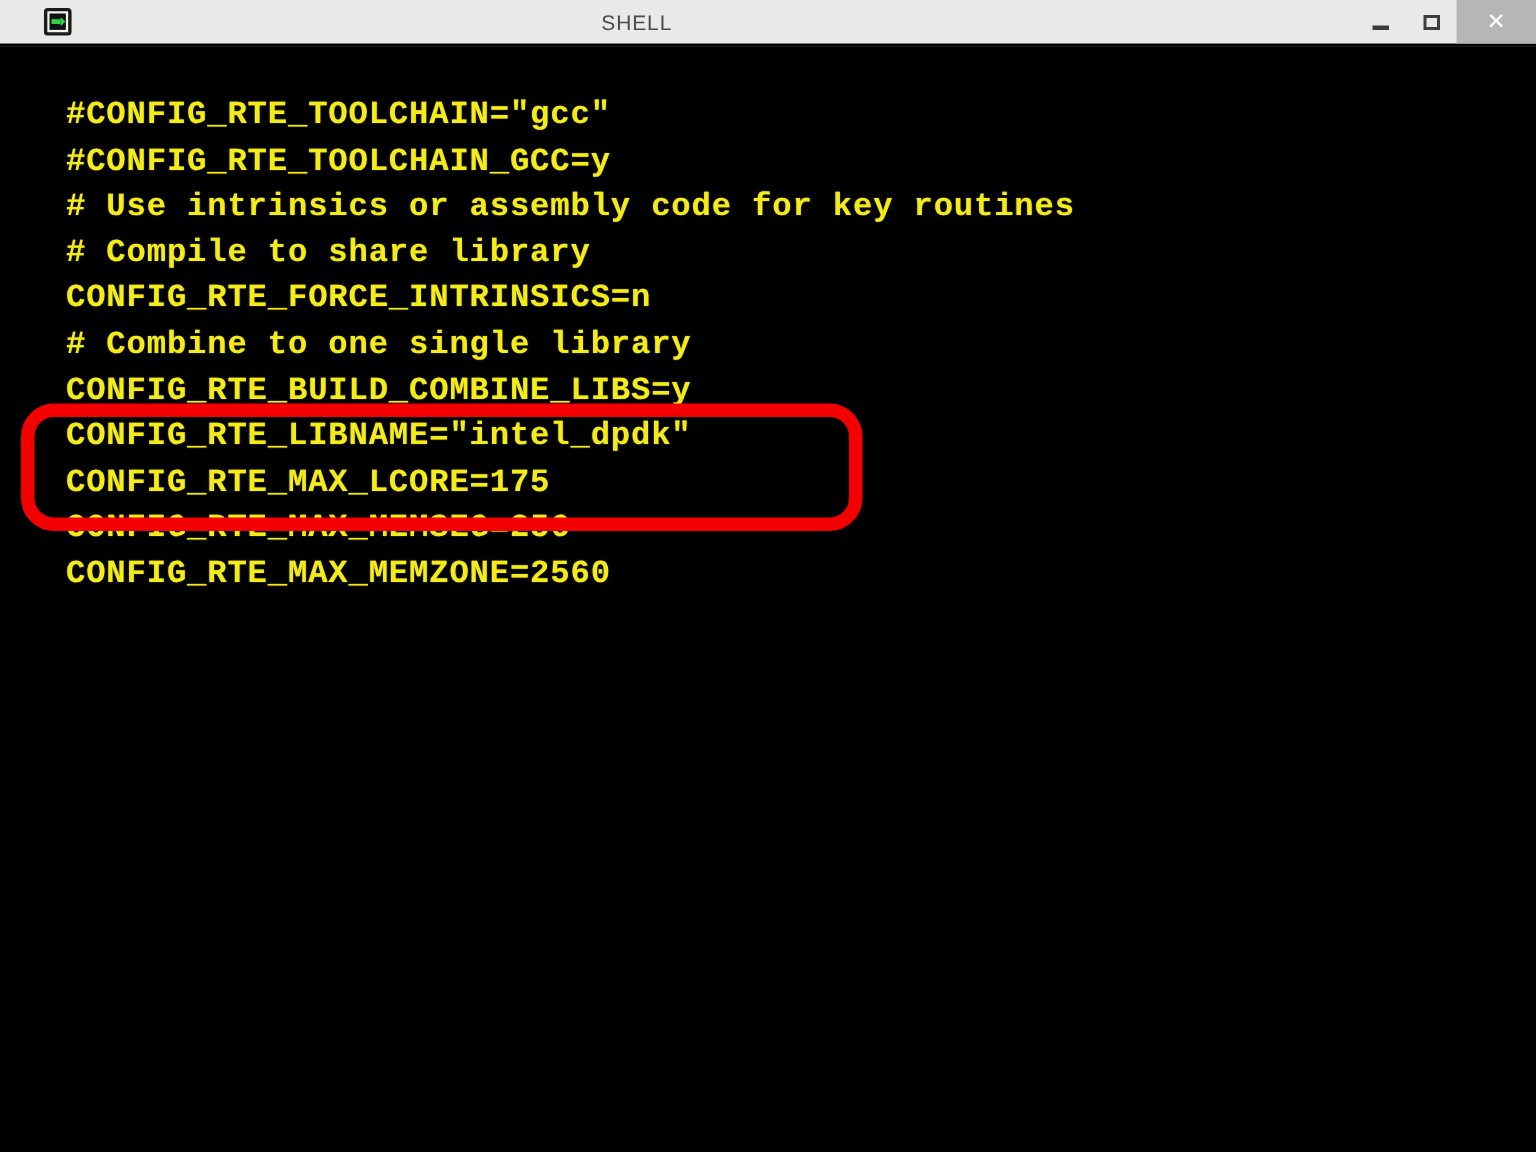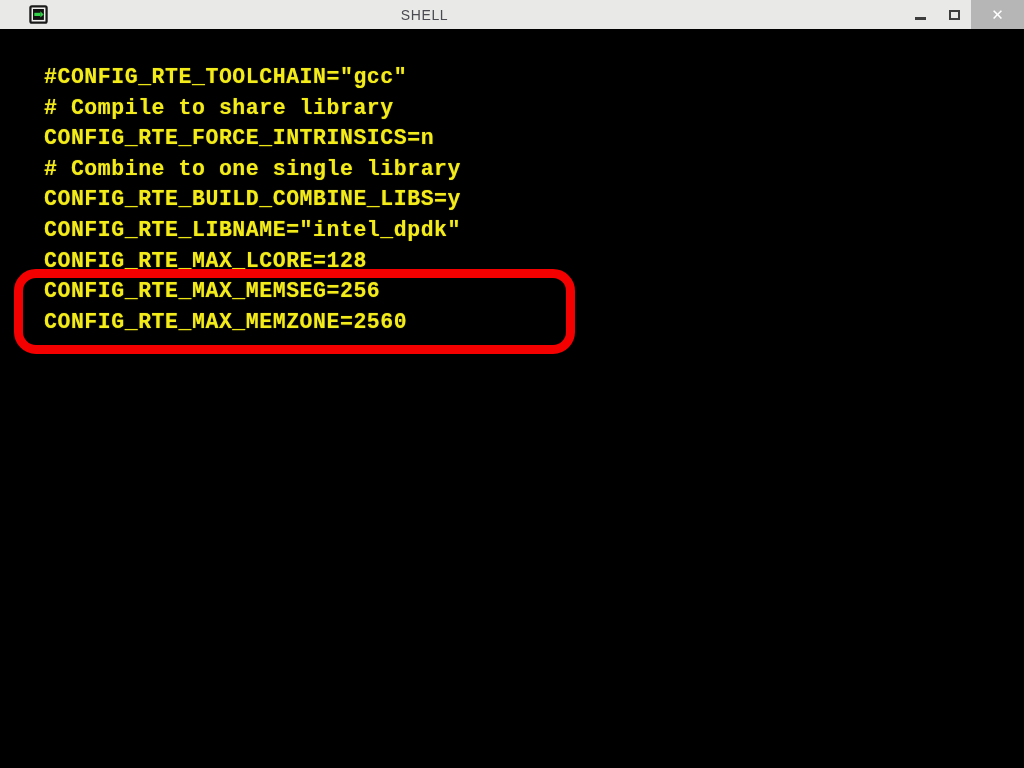--- a/index.html
+++ b/index.html
@@ -180,26 +180,28 @@
       <button class="tb-btn tb-close">
         <span class="glyph">✕</span>
       </button>
     </div>
   </div>
 
   <div class="terminal">
 
     <ul class="term-lines">
       <li class="term-line">#CONFIG_RTE_TOOLCHAIN="gcc"</li>
+      <li class="term-line">#CONFIG_RTE_TOOLCHAIN_GCC=y</li>
+      <li class="term-line"># Use intrinsics or assembly code for key routines</li>
       <li class="term-line"># Compile to share library</li>
       <li class="term-line">CONFIG_RTE_FORCE_INTRINSICS=n</li>
       <li class="term-line"># Combine to one single library</li>
       <li class="term-line">CONFIG_RTE_BUILD_COMBINE_LIBS=y</li>
       <li class="term-line">CONFIG_RTE_LIBNAME="intel_dpdk"</li>
-      <li class="term-line">CONFIG_RTE_MAX_LCORE=128</li>
+      <li class="term-line">CONFIG_RTE_MAX_LCORE=175</li>
       <li class="term-line">CONFIG_RTE_MAX_MEMSEG=256</li>
       <li class="term-line">CONFIG_RTE_MAX_MEMZONE=2560</li>
     </ul>
 
     <div class="annot-box"></div>
   </div>
 
 </div>
 
 </body></html>

